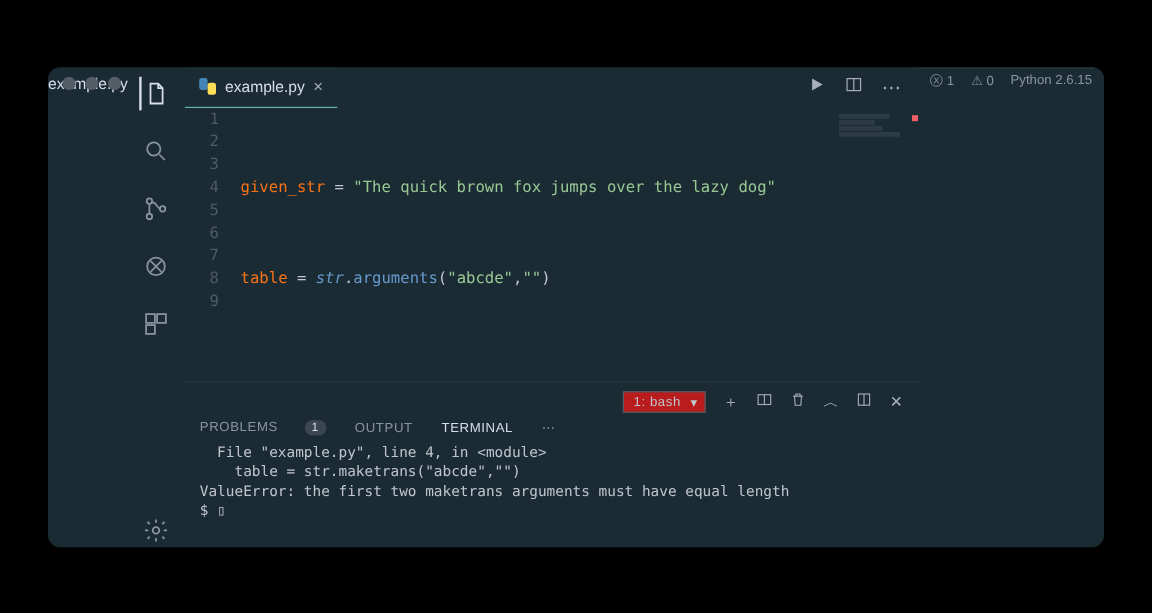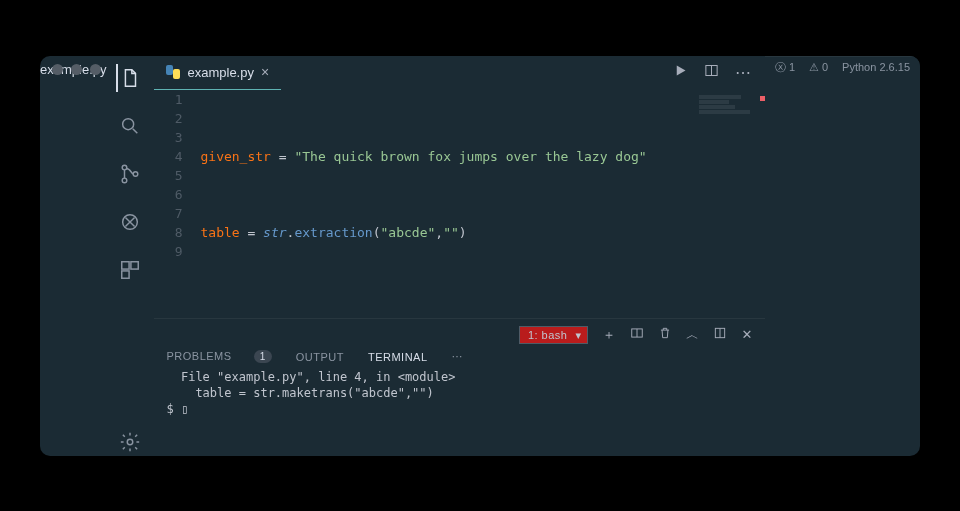--- a/index.html
+++ b/index.html
@@ -306,21 +306,21 @@
             <div>5</div>
             <div>6</div>
             <div>7</div>
             <div>8</div>
             <div>9</div>
         </div>
         <div class="code">
 <div>&nbsp;</div>
 <div><span class="tok-var">given_str</span><span class="tok-op"> = </span><span class="tok-str">"The quick brown fox jumps over the lazy dog"</span></div>
 <div>&nbsp;</div>
-<div><span class="tok-var">table</span><span class="tok-op"> = </span><span class="tok-builtin">str</span><span>.</span><span class="tok-func">extraction</span><span>(</span><span class="tok-str">"abcde"</span><span>,</span><span class="tok-str">""</span><span>)</span></div>
+<div><span class="tok-var">table</span><span class="tok-op"> = </span><span class="tok-builtin">str</span><span>.</span><span class="tok-func">arguments</span><span>(</span><span class="tok-str">"abcde"</span><span>,</span><span class="tok-str">""</span><span>)</span></div>
 <div>&nbsp;</div>
 
 
 
 
         </div>
         <div class="minimap">
           <div class="ml" style="width:70%"></div>
             <div class="ml" style="width:50%"></div>
             <div class="ml" style="width:60%"></div>
@@ -350,21 +350,21 @@
                 </svg></span>
             <span class="ico">︿</span>
             <span class="ico"><svg viewBox="0 0 24 24" style="width:14px;height:14px">
                   <rect x="4" y="4" width="16" height="16"></rect>
                   <path d="M12 4v16"></path>
                 </svg></span>
             <span class="ico">✕</span>
           </div>
         </div>
         <div class="terminal">
-<div>  File "example.py", line 4, in &lt;module&gt;</div><div>    table = str.maketrans("abcde","")</div><div>$ ▯</div>
+<div>  File "example.py", line 4, in &lt;module&gt;</div><div>    table = str.maketrans("abcde","")</div><div>ValueError: the first two maketrans arguments must have equal length</div><div>$ ▯</div>
           
         </div>
       </div>
     </div>
   </div>
 
   <div class="statusbar">
     <span>ⓧ <span>1</span></span>
     <span>⚠ <span>0</span></span>
     <span>Python 2.6.15</span>

